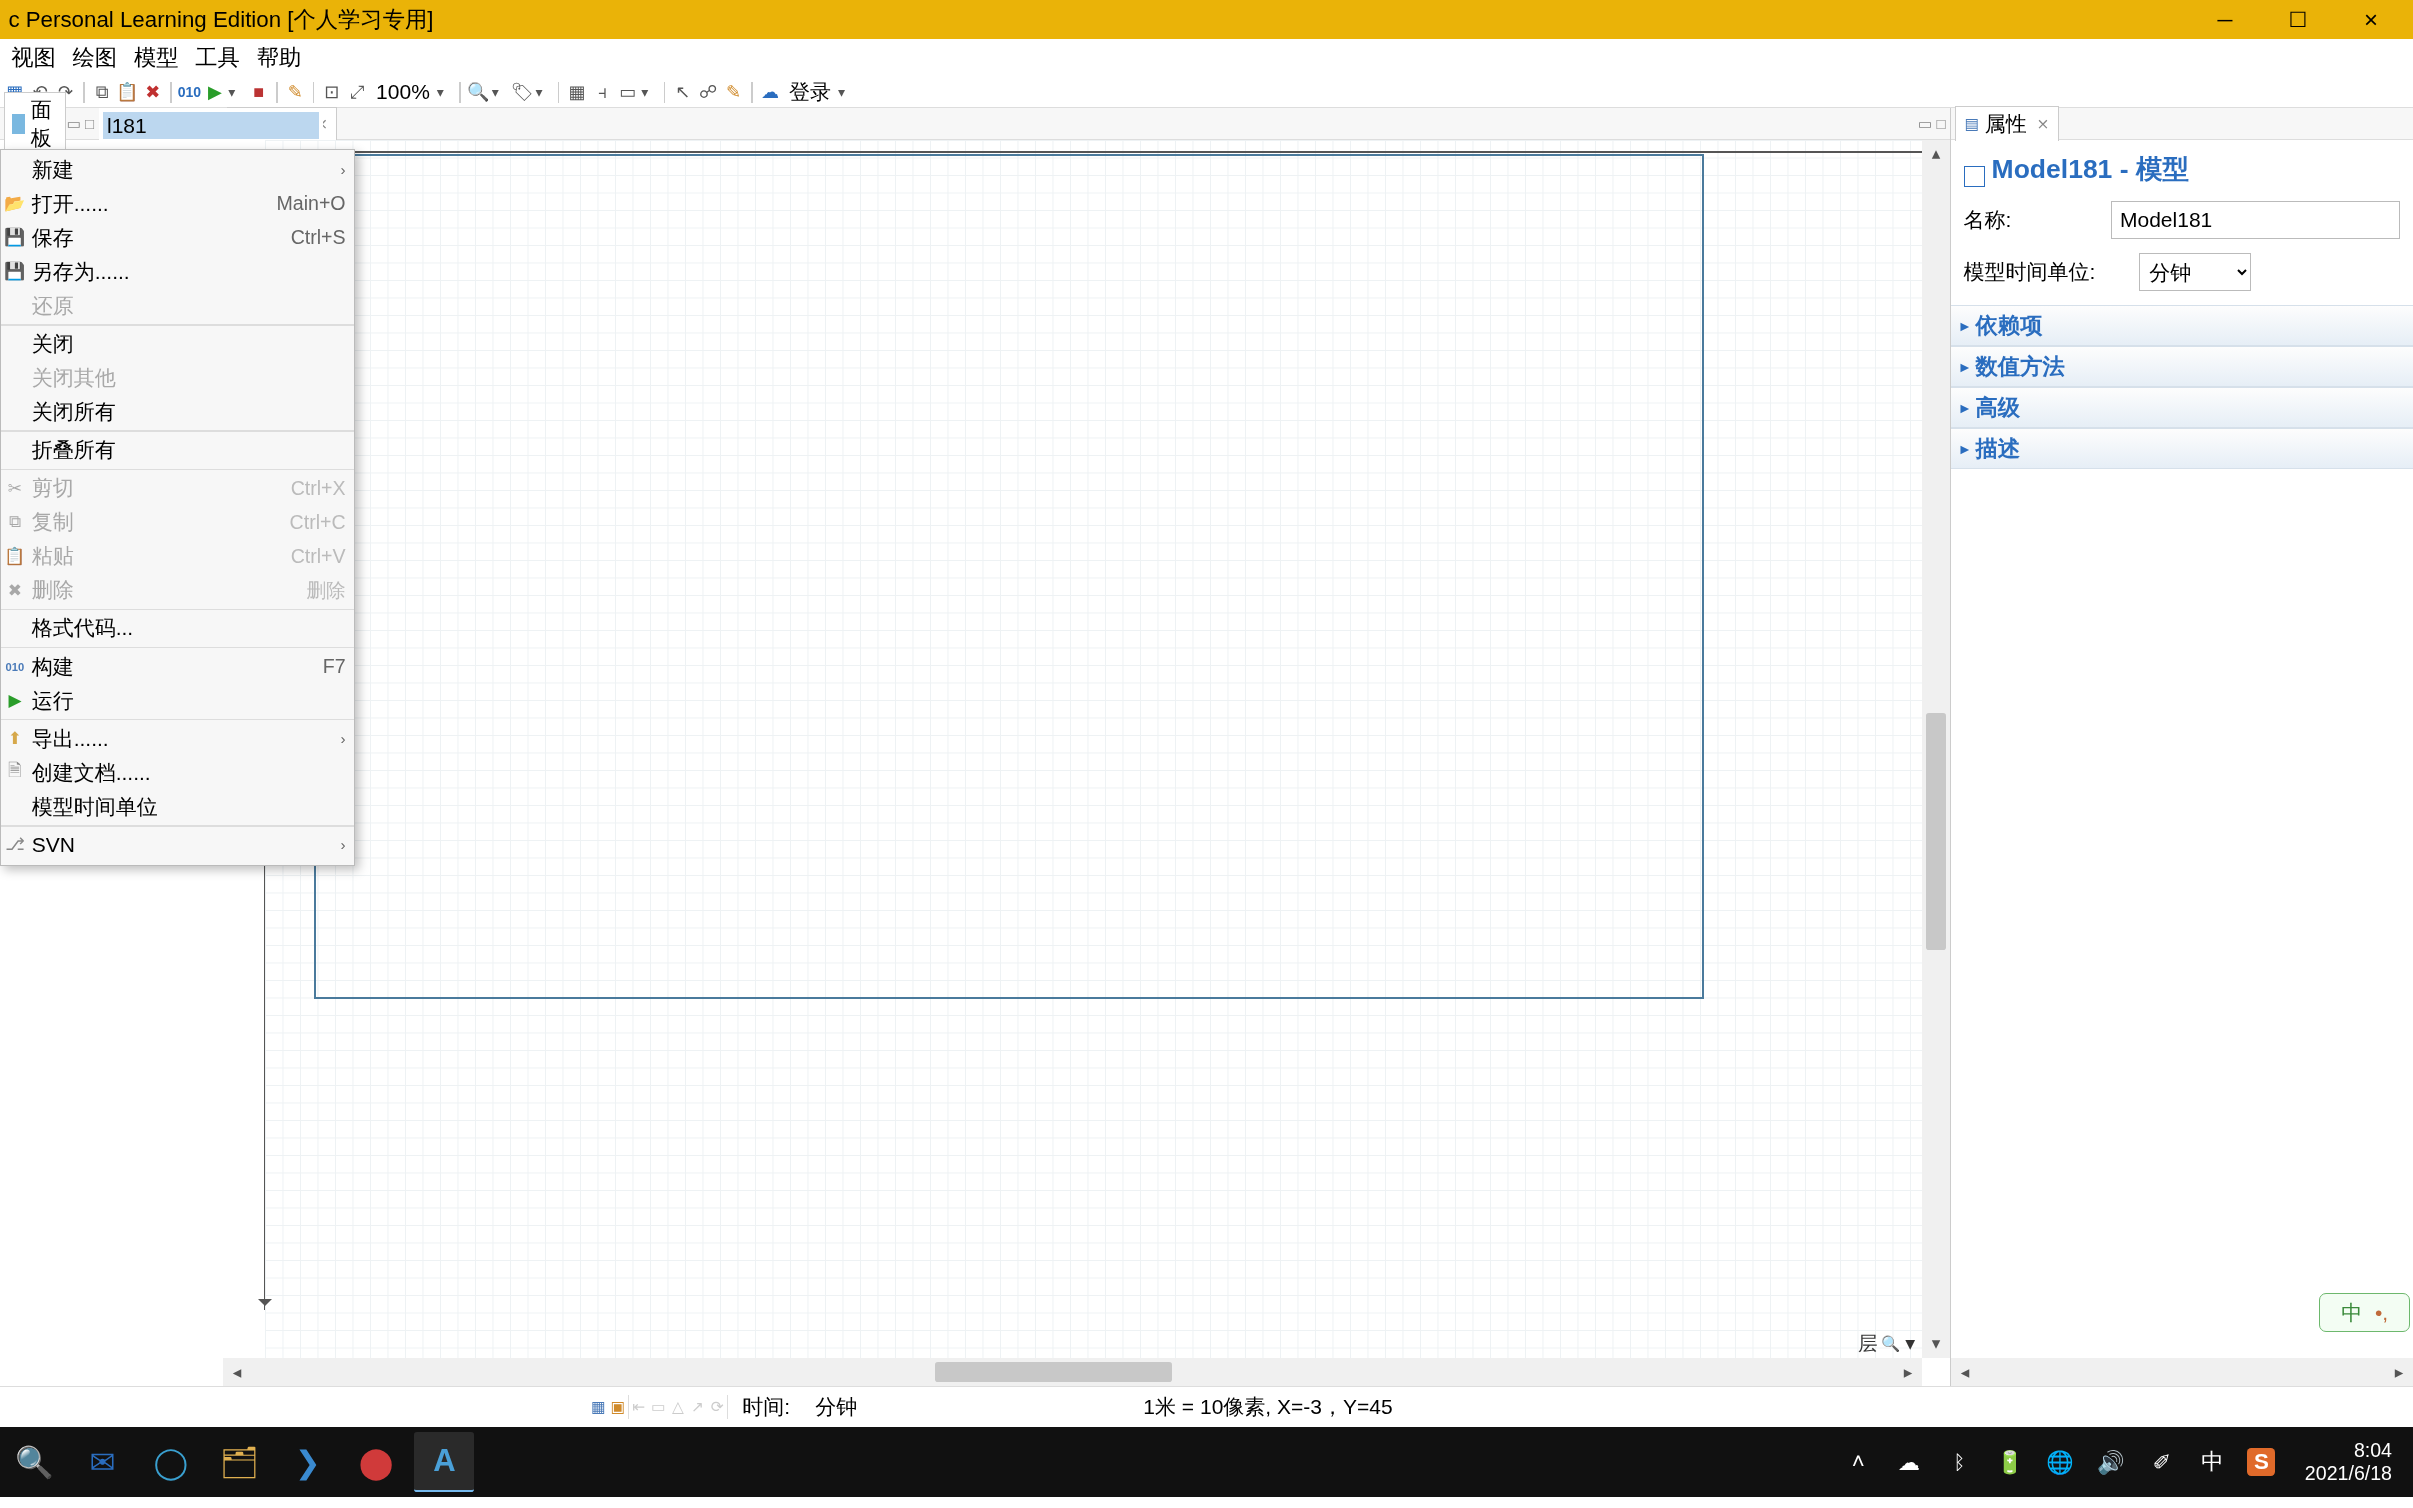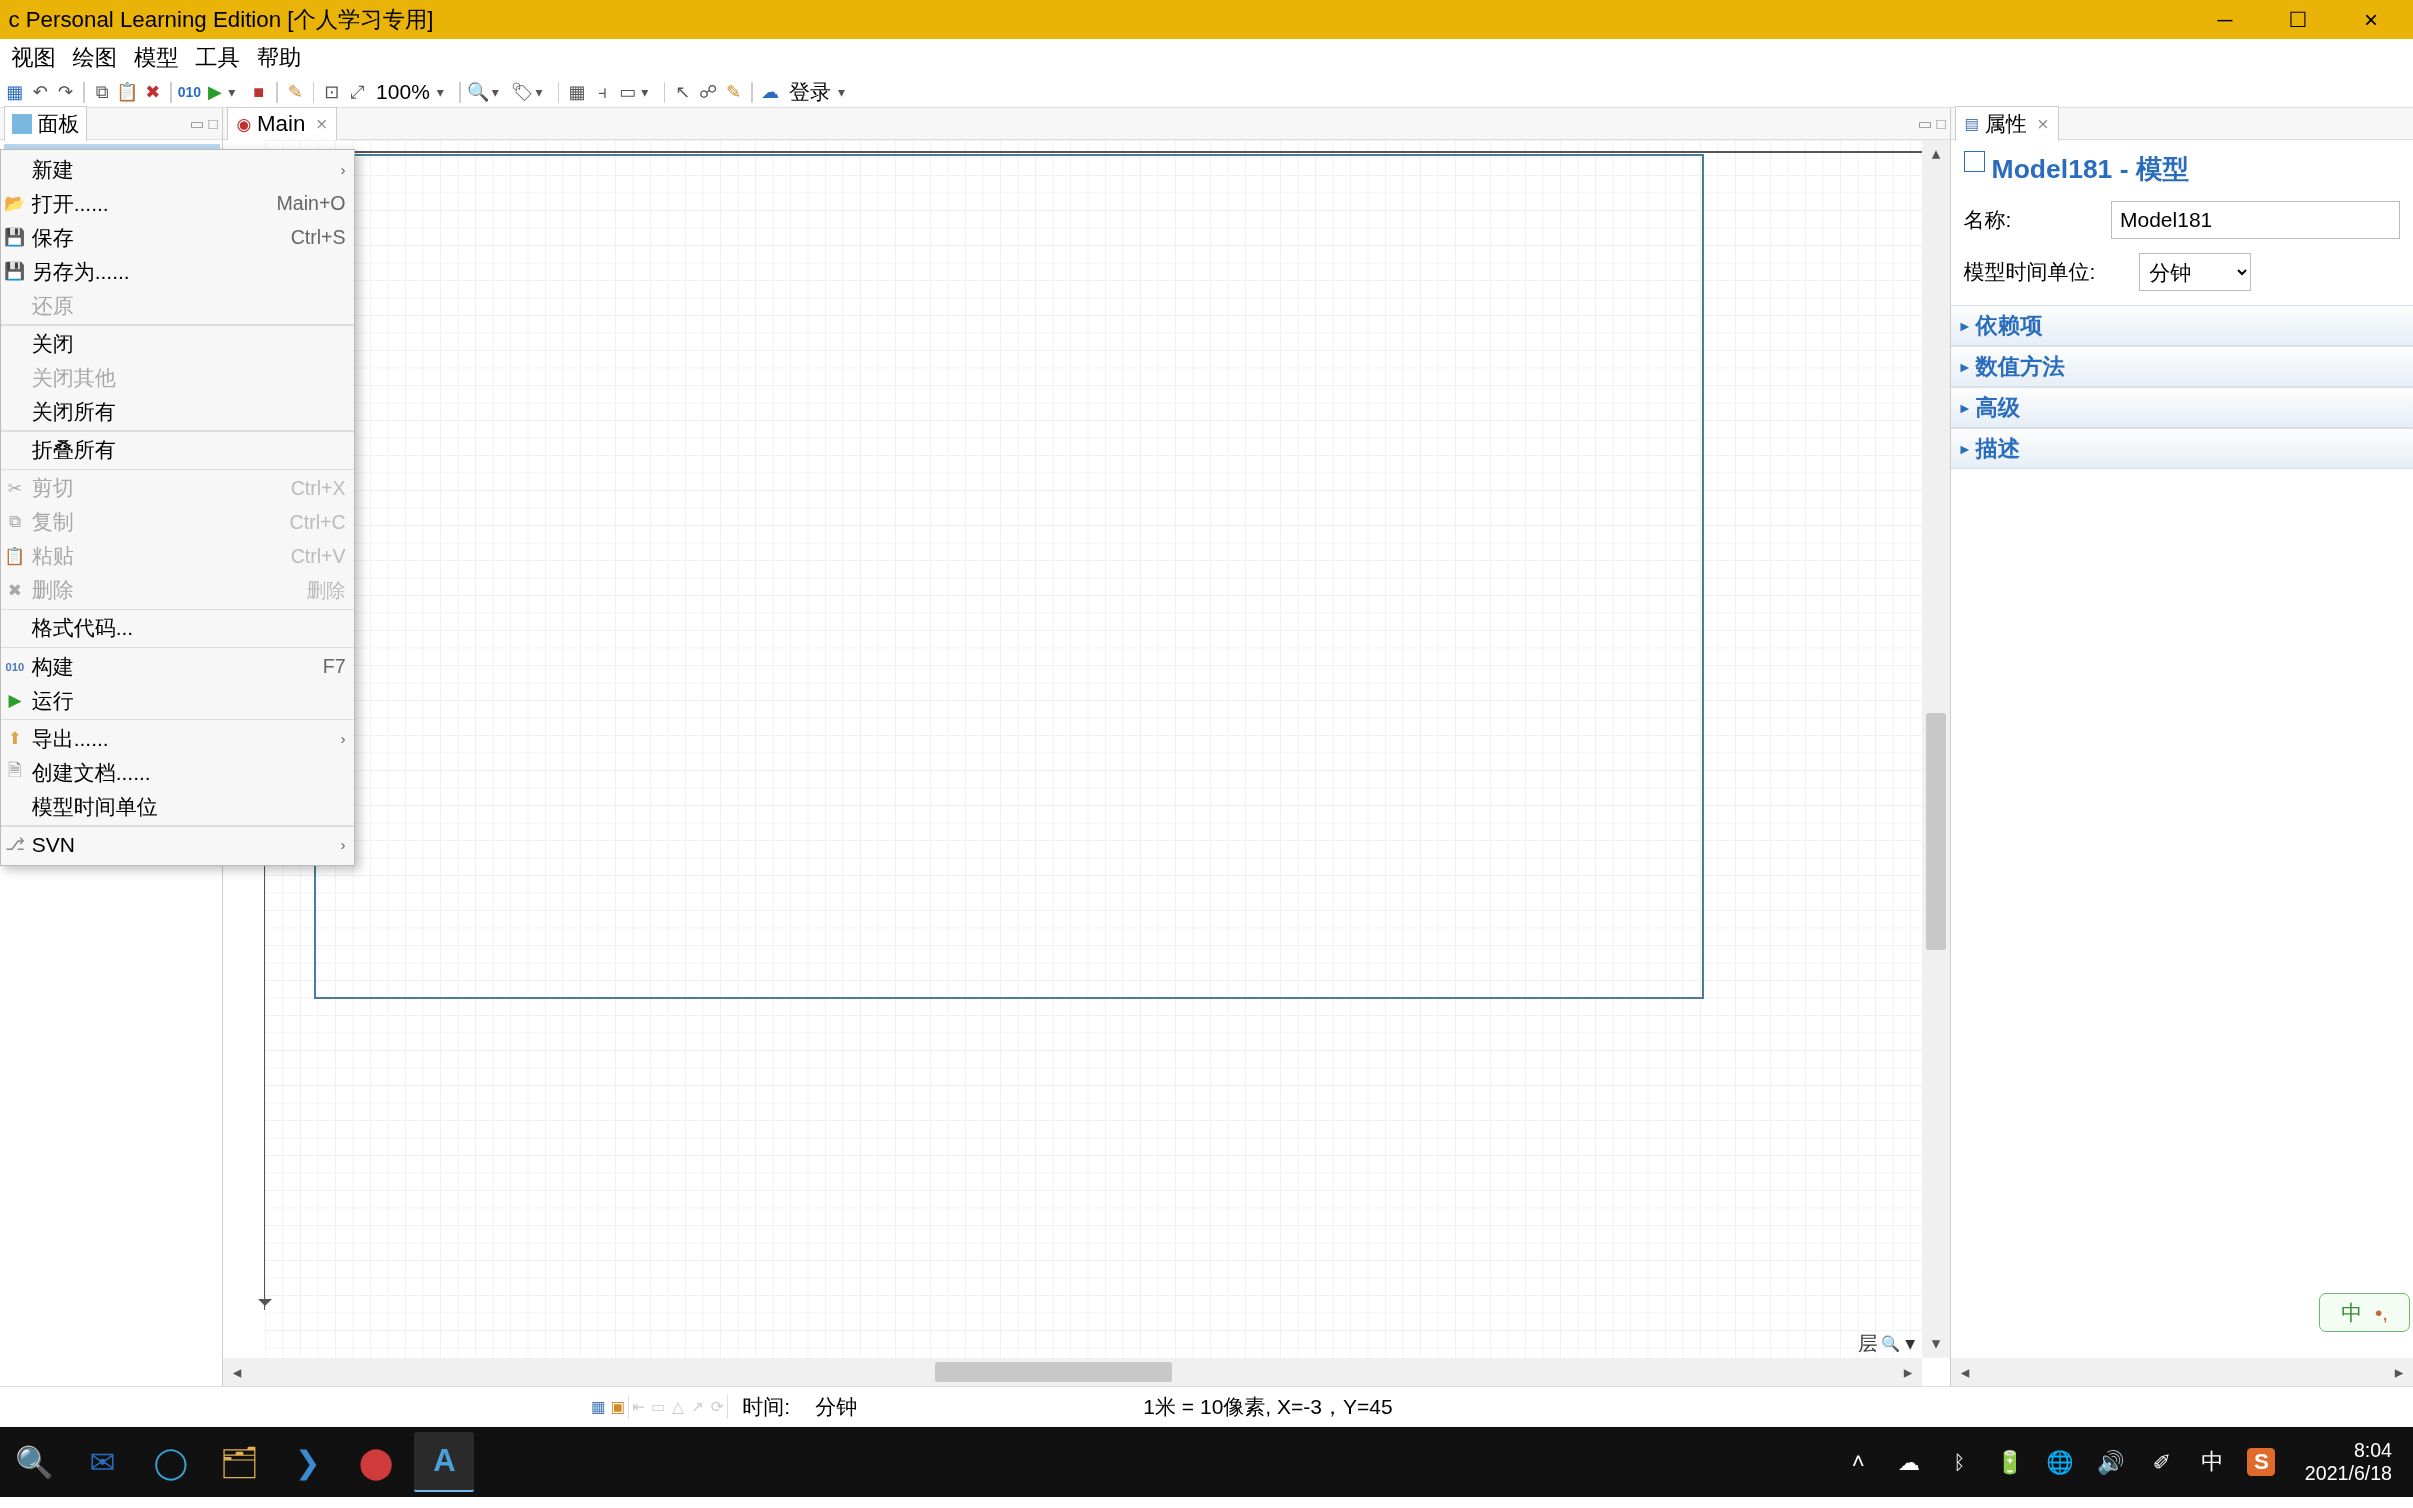--- a/index.html
+++ b/index.html
@@ -23,21 +23,21 @@
 .tbdrop { width: 17px; color: #555; font-size: 14px; }
 .tbgreen { color: #2a9d2a; }
 .tbblue { color: #2a6dbf; }
 .tborange { color: #d08a2a; }
 .tbred { color: #c03030; }
 
 
 .mainrow { display: flex; height: 1278px; }
 
 
-.leftpanel { width: 223px; display: flex; flex-direction: column; border-right: 0.7px solid #ccc; position: relative; }
+.leftpanel { width: 223px; display: flex; border-right: 0.7px solid #ccc; position: relative; }
 .tabstrip { height: 32px; display: flex; align-items: center; background: #f7f7f7; border-bottom: 0.7px solid #ddd; padding: 0 4.2px; position: relative; }
 .tab { display: flex; align-items: center; gap: 5.6px; padding: 2.8px 7px; background: #fff; border: 0.7px solid #ccc; border-bottom: none; font-size: 21px; }
 .tabicon { width: 19.6px; height: 19.6px; background: #7ab8e0; }
 .tabctl { margin-left: auto; display: flex; gap: 4.2px; font-size: 15.4px; color: #888; }
 .treearea { flex: 1; background: #fff; padding: 4.2px; }
 .treeitem { background: #bcd7ef; color: #000; padding: 1.4px 4.2px; font-size: 21px; width: fit-content; min-width: 216px; }
 
 
 .ctxmenu { position: absolute; top: 41px; left: 0; width: 355px; background: #f7f7f7; border: 0.7px solid #bbb; box-shadow: 4.2px 4.2px 9.8px rgba(0,0,0,.25); z-index: 100; padding: 2.8px 0; }
 .ctxrow { display: flex; align-items: center; height: 34px; padding: 0 8.4px 0 2.8px; font-size: 21px; color: #000; }
@@ -73,21 +73,21 @@
 .hscroll .arrow { width: 28px; text-align: center; color: #555; font-size: 17px; }
 .hscroll .thumb { position: absolute; left: 712px; width: 237px; height: 19.6px; top: 4.2px; background: #c8c8c8; border-radius: 2.8px; }
 .vscroll { position: absolute; top: 0; right: 0; bottom: 28px; width: 28px; background: #f0f0f0; display: flex; flex-direction: column; align-items: center; }
 .vscroll .arrow { height: 28px; line-height: 28px; color: #555; font-size: 17px; }
 .vscroll .thumb { position: absolute; top: 573px; height: 237px; width: 19.6px; left: 4.2px; background: #c8c8c8; border-radius: 2.8px; }
 
 
 .rightpanel { width: 462px; display: flex; flex-direction: column; }
 .rtabstrip { height: 32px; display: flex; align-items: center; background: #f7f7f7; border-bottom: 0.7px solid #ddd; padding: 0 4.2px; }
 .rtab { display: flex; align-items: center; gap: 5.6px; padding: 2.8px 8.4px; background: #fff; border: 0.7px solid #ccc; border-bottom: none; font-size: 21px; }
-.propheader { padding: 11.2px 12.6px 7px; font-size: 26.5px; font-weight: bold; color: #2a6dbf; display: flex; align-items: flex-start; gap: 7px; }
+.propheader { padding: 11.2px 12.6px 7px; font-size: 26.5px; font-weight: bold; color: #2a6dbf; display: flex; align-items: flex-end; gap: 7px; }
 .propheader .picon { width: 21px; height: 21px; border: 1.4px solid #2a6dbf; }
 .proprow { display: flex; align-items: center; padding: 7px 12.6px; gap: 14px; font-size: 21px; }
 .proprow label { width: 161px; color: #000; }
 .proprow input[type=text] { flex: 1; height: 38px; border: 1.4px solid #bbb; padding: 0 8.4px; font-size: 21px; }
 .proprow select { width: 112px; height: 38px; border: 1.4px solid #bbb; padding: 0 5.6px; font-size: 21px; background: #fff; }
 .accordion { margin-top: 7px; }
 .accitem { height: 41px; display: flex; align-items: center; padding: 0 9.8px; font-size: 22.3px; color: #2a6dbf; font-weight: bold;
   background: linear-gradient(#fdfdfd, #e6eef6); border-top: 0.7px solid #d6e0ea; border-bottom: 0.7px solid #d6e0ea; gap: 7px; }
 .accitem .tri { color: #2a6dbf; font-size: 15.4px; }
 .righthscroll { height: 28px; background: #f0f0f0; display: flex; align-items: center; margin-top: auto; }

